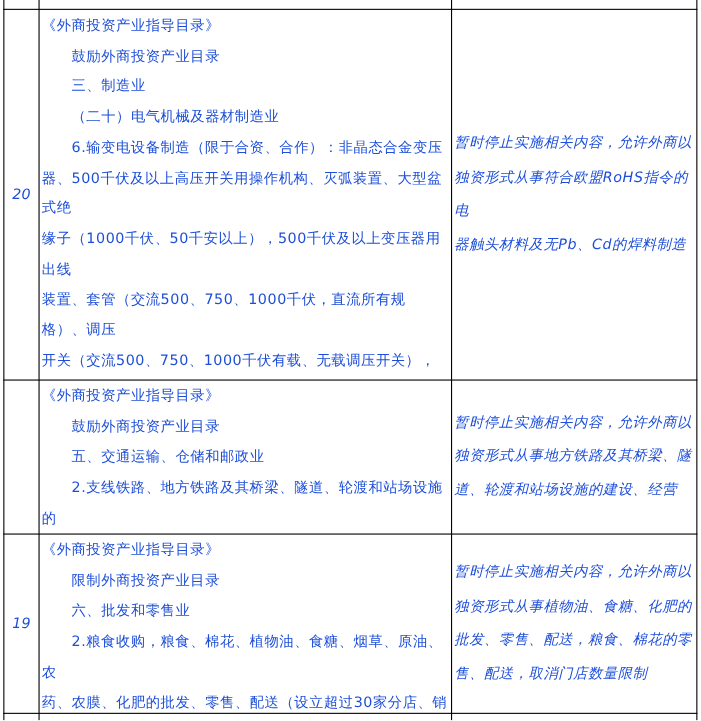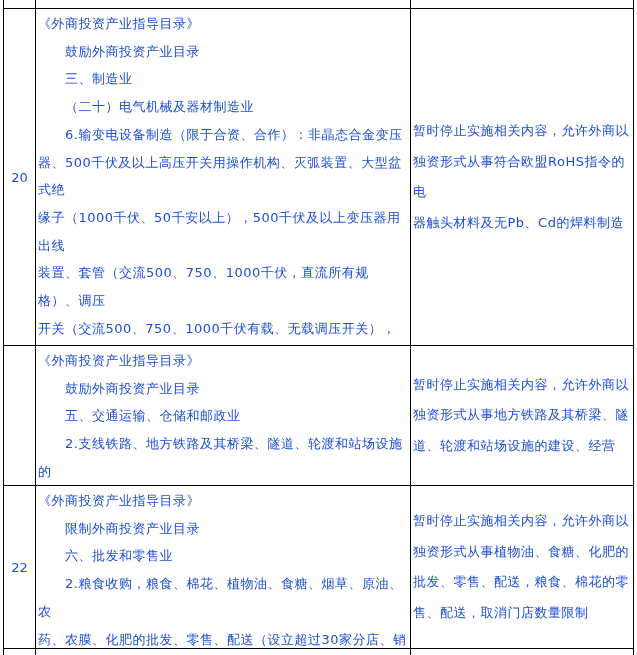--- a/index.html
+++ b/index.html
@@ -31,38 +31,40 @@
     color: #1d4ed8;
   }
   .num {
     left: 4px;
     width: 31px;
     display: flex;
     align-items: center;
     justify-content: center;
     letter-spacing: 0;
     font-size: 13px;
+    font-style: italic;
   }
   .cat {
     left: 36px;
     width: 374px;
     padding: 1px 2px 0 2px;
     line-height: 27.7px;
     white-space: pre-line;
   }
   .adj {
     left: 411px;
     width: 222px;
     padding: 0 2px;
     display: flex;
     align-items: center;
   }
   .adj-text {
     line-height: 30.5px;
     white-space: pre-line;
+    font-style: italic;
   }
   .r20 { top: 9px;   height: 336px; }
   .r21 { top: 346px; height: 139px; }
   .r22 { top: 486px; height: 162px; }
 </style>
 </head>
 <body>
 
 <div class="page">
 
@@ -101,21 +103,21 @@
 　　五、交通运输、仓储和邮政业
 　　2.支线铁路、地方铁路及其桥梁、隧道、轮渡和站场设施的
 建设、经营（限于合资、合作）</div>
   <div class="cell adj r21">
     <div class="adj-text">暂时停止实施相关内容，允许外商以
 独资形式从事地方铁路及其桥梁、隧
 道、轮渡和站场设施的建设、经营</div>
   </div>
 
   <div class="cell num r22">
-    <span>22</span>
+    <span>19</span>
   </div>
   <div class="cell cat r22">《外商投资产业指导目录》
 　　限制外商投资产业目录
 　　六、批发和零售业
 　　2.粮食收购，粮食、棉花、植物油、食糖、烟草、原油、农
 药、农膜、化肥的批发、零售、配送（设立超过30家分店、销售
 来自多个供应商的不同种类和品牌商品的连锁店由中方控股）</div>
   <div class="cell adj r22">
     <div class="adj-text">暂时停止实施相关内容，允许外商以
 独资形式从事植物油、食糖、化肥的

